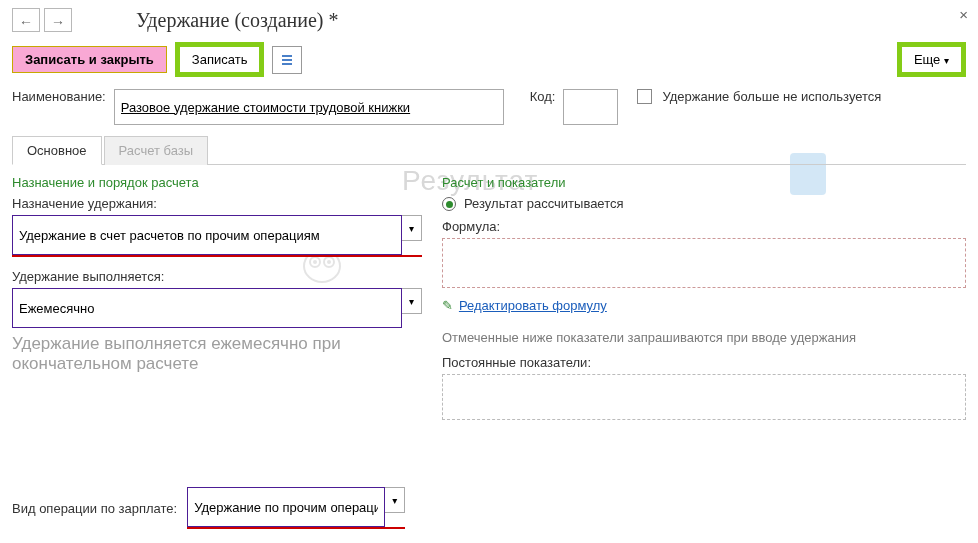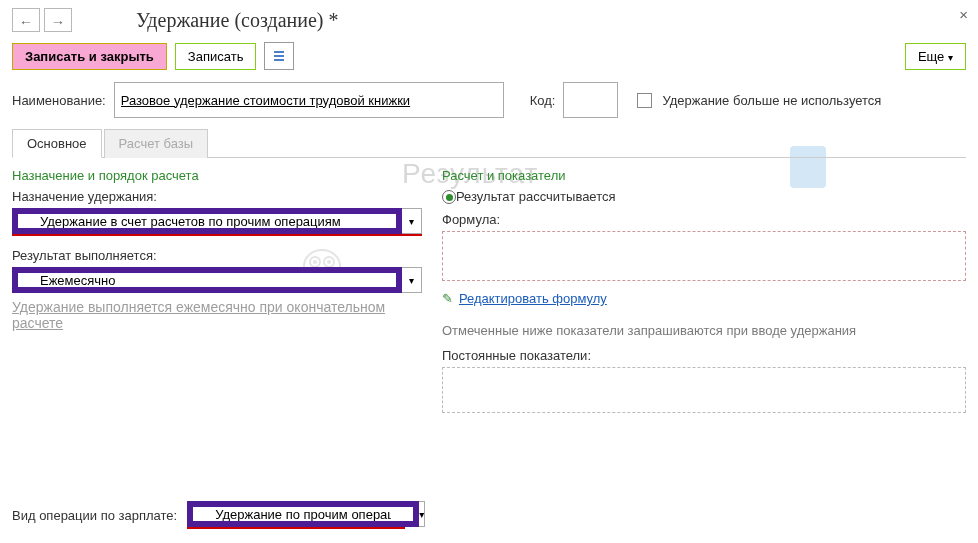--- a/index.html
+++ b/index.html
@@ -18,32 +18,32 @@
   width: 28px; height: 24px;
   border: 1px solid #b8b8b8; background: #fff;
   display: inline-flex; align-items: center; justify-content: center;
   font-size: 14px; color: #666; cursor: pointer;
 }
 .title { font-size: 20px; margin-left: 60px; color: #333; font-family: Liberation Serif, serif; }
 .close-x { position: absolute; top: 6px; right: 10px; font-size: 15px; color: #666; cursor: pointer; }
 
 .toolbar-row { display: flex; align-items: center; gap: 8px; margin-bottom: 12px; }
 .btn {
-  border: 1px solid #84cc16; background: #fff;
+  border: 5px solid #84cc16; background: #fff;
   padding: 5px 12px; font-size: 13px; cursor: pointer;
 }
 .btn-primary { background: #f9a8d4; border: 1px solid #c7a800; font-weight: bold; }
 .btn-icon {
   width: 30px; height: 28px; display: inline-flex; align-items: center; justify-content: center;
   border: 1px solid #999; background: #fff; cursor: pointer;
 }
 .list-icon-svg { width: 14px; height: 14px; }
 .toolbar-right { margin-left: auto; }
 
-.name-row { display: flex; align-items: center; gap: 8px; margin-bottom: 10px; }
+.name-row { display: flex; align-items: flex-start; gap: 8px; margin-bottom: 10px; }
 .label { color: #333; }
 .input-text {
   border: 1px solid #aaa; padding: 8px 6px; font-size: 13px; height: 36px; text-decoration: underline;
 }
 .name-input { width: 390px; }
 .code-input { width: 55px; }
 .checkbox-wrap { display: inline-flex; align-items: center; gap: 10px; margin-left: 4px; padding-left: 7px;}
 .chk { width: 15px; height: 15px; border: 1px solid #888; display: inline-block; }
 
 .tabs { display: flex; border-bottom: 1px solid #ccc; margin-bottom: 10px; }
@@ -55,31 +55,31 @@
 .tab.disabled { color: #aaa; }
 
 .main-cols { display: flex; gap: 20px; }
 .col-left { width: 410px; }
 .col-right { flex: 1; }
 
 .section-title { color: #2e8b2e; font-size: 13px; margin-bottom: 6px; }
 .field-label { margin: 6px 0 4px; color: #333; }
 .select-wrap { display: flex; }
 .select-input {
-  border: 6px solid #4c1d95; padding: 4px 22px; flex: 1; height: 26px; font-size: 13px;
+  border: 1px solid #4c1d95; padding: 4px 6px; flex: 1; height: 40px; font-size: 13px;
 }
 .select-btn {
   width: 20px; height: 26px; border: 1px solid #aaa; border-left: none;
   background: #fff; display: inline-flex; align-items: center; justify-content: center;
   cursor: pointer; font-size: 10px;
 }
 .red-underline { border-bottom: 2px solid #c00; }
-.hint { color: #9e9e9e; margin-top: 6px; font-size: 14px; text-decoration: underline; }
-
-.radio-row { display: flex; align-items: flex-end; gap: 0; margin: 4px 0; }
+.hint { color: #9e9e9e; margin-top: 6px; font-size: 17px; }
+
+.radio-row { display: flex; align-items: flex-end; gap: 8px; margin: 4px 0; }
 .radio {
   width: 14px; height: 14px; border: 1px solid #666; border-radius: 50%;
   display: inline-flex; align-items: center; justify-content: center;
 }
 .radio.checked::after {
   content: ''; width: 7px; height: 7px; background: #2e8b2e; border-radius: 50%;
 }
 
 .formula-box {
   border: 1px dashed #c99; min-height: 50px; margin-top: 4px; background: #fff;
@@ -157,21 +157,21 @@
 <div class="main-cols">
   <div class="col-left">
     <div class="section-title">Назначение и порядок расчета</div>
     <div class="field-label">Назначение удержания:</div>
     <div class="select-wrap red-underline">
       <input class="select-input" value="Удержание в счет расчетов по прочим операциям" style="">
       <button class="select-btn">
           <span>▾</span>
         </button>
     </div>
-    <div class="field-label" style="margin-top:12px">Результат выполняется:</div>
+    <div class="field-label" style="margin-top:12px">Удержание выполняется:</div>
     <div class="select-wrap">
       <input class="select-input" value="Ежемесячно" style="">
       <button class="select-btn">
           <span>▾</span>
         </button>
     </div>
     <div class="hint">Удержание выполняется ежемесячно при окончательном расчете</div>
   </div>
 
   <div class="col-right" style="position:relative">

